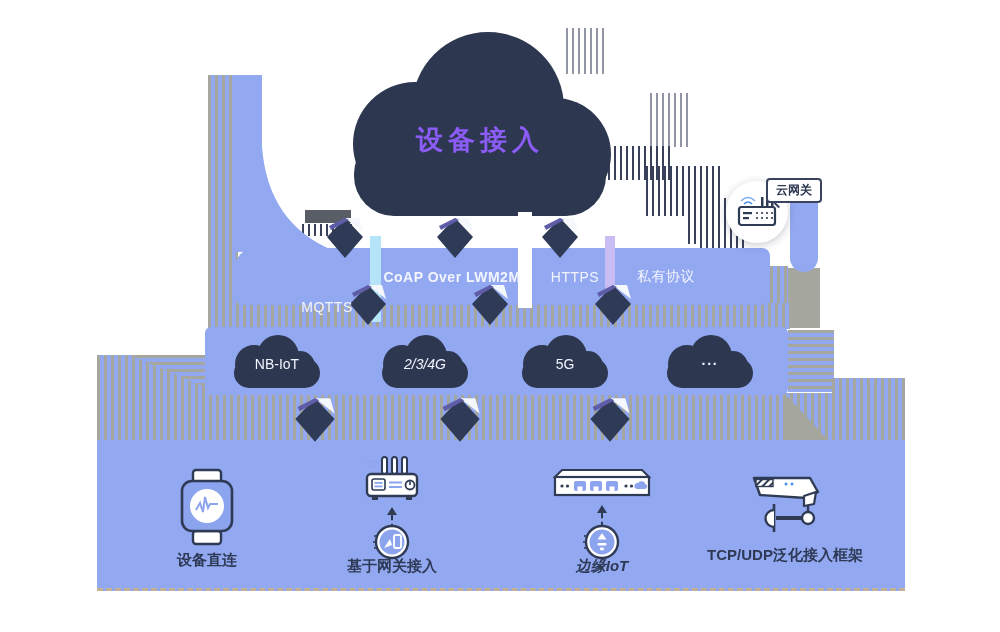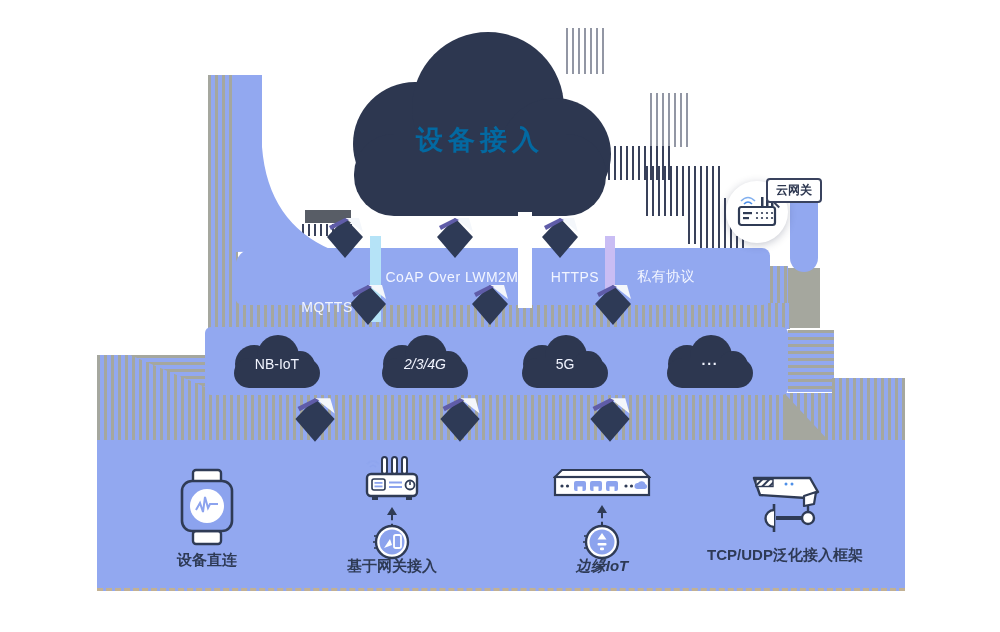--- a/index.html
+++ b/index.html
@@ -18,21 +18,21 @@
   #protocol-band{left:235px;top:248px;width:535px;height:57px;border-radius:20px 8px 8px 8px;z-index:10;}
   #clouds-band{left:205px;top:327px;width:583px;height:68px;border-radius:6px;z-index:10;}
   #bottom-band{left:97px;top:440px;width:808px;height:148px;z-index:10;border-bottom:3px dashed #C2B193;}
   .slit{z-index:25;}
   
   .proto-label{position:absolute;top:50%;transform:translate(-50%,-50%);color:#F2F5FF;
     font-size:14px;letter-spacing:.5px;white-space:nowrap;z-index:30;}
   .cloud-label{position:absolute;inset:0;display:flex;align-items:center;justify-content:center;
     color:#F2F5FF;font-size:14px;padding-top:6px;z-index:30;}
   #top-cloud-label{position:absolute;inset:0;display:flex;align-items:center;justify-content:center;
-    color:#0369a1;font-size:27px;font-weight:700;letter-spacing:5px;padding-top:28px;z-index:30;}
+    color:#8b5cf6;font-size:27px;font-weight:700;letter-spacing:5px;padding-top:28px;z-index:30;}
   .device-label{position:absolute;text-align:right;color:#2E3A55;font-size:15px;font-weight:700;
     white-space:nowrap;z-index:30;transform:translateX(-50%);}
   
   #gw-circle{left:726px;top:181px;width:62px;height:62px;background:#fff;border-radius:50%;
     box-shadow:0 2px 8px rgba(30,40,70,.25);z-index:34;display:flex;align-items:center;justify-content:center;}
   #gw-bubble{left:766px;top:178px;width:52px;height:21px;background:#fff;border:2px solid #39425E;
     border-radius:4px;z-index:40;display:flex;align-items:center;justify-content:center;
     font-size:12px;font-weight:700;color:#2D3750;}
   #gw-tail{left:773px;top:195px;width:9px;height:9px;background:#fff;border-left:2px solid #39425E;
     border-bottom:2px solid #39425E;transform:rotate(45deg);z-index:39;}
@@ -88,21 +88,21 @@
         <circle cx="148" cy="82" r="76"></circle>
         <circle cx="215" cy="128" r="56"></circle>
         <rect x="14" y="108" width="252" height="82" rx="40"></rect>
       </g>
     </svg>
     <div id="top-cloud-label">设备接入</div>
   </div>
 
   <div class="abs" style="left:235px;top:248px;width:535px;height:57px;z-index:30;">
     <span class="proto-label" style="left:92px;margin-top:30px;">MQTTS</span>
-    <span class="proto-label" style="left:217px;">CoAP Over LWM2M</span>
+    <span class="proto-label" style="left:217px;font-weight:bold;">CoAP Over LWM2M</span>
     <span class="proto-label" style="left:340px;">HTTPS</span>
     <span class="proto-label" style="left:431px;font-family:Liberation Serif, serif;">私有协议</span>
   </div>
 
   <div class="abs z20" style="left:222px;top:332px;width:110px;height:58px;">
     <svg width="110" height="58" viewBox="0 0 110 58">
         <g fill="#2D3750">
           <circle cx="32" cy="32" r="19"></circle>
           <circle cx="56" cy="24" r="21"></circle>
           <circle cx="78" cy="34" r="15"></circle>

